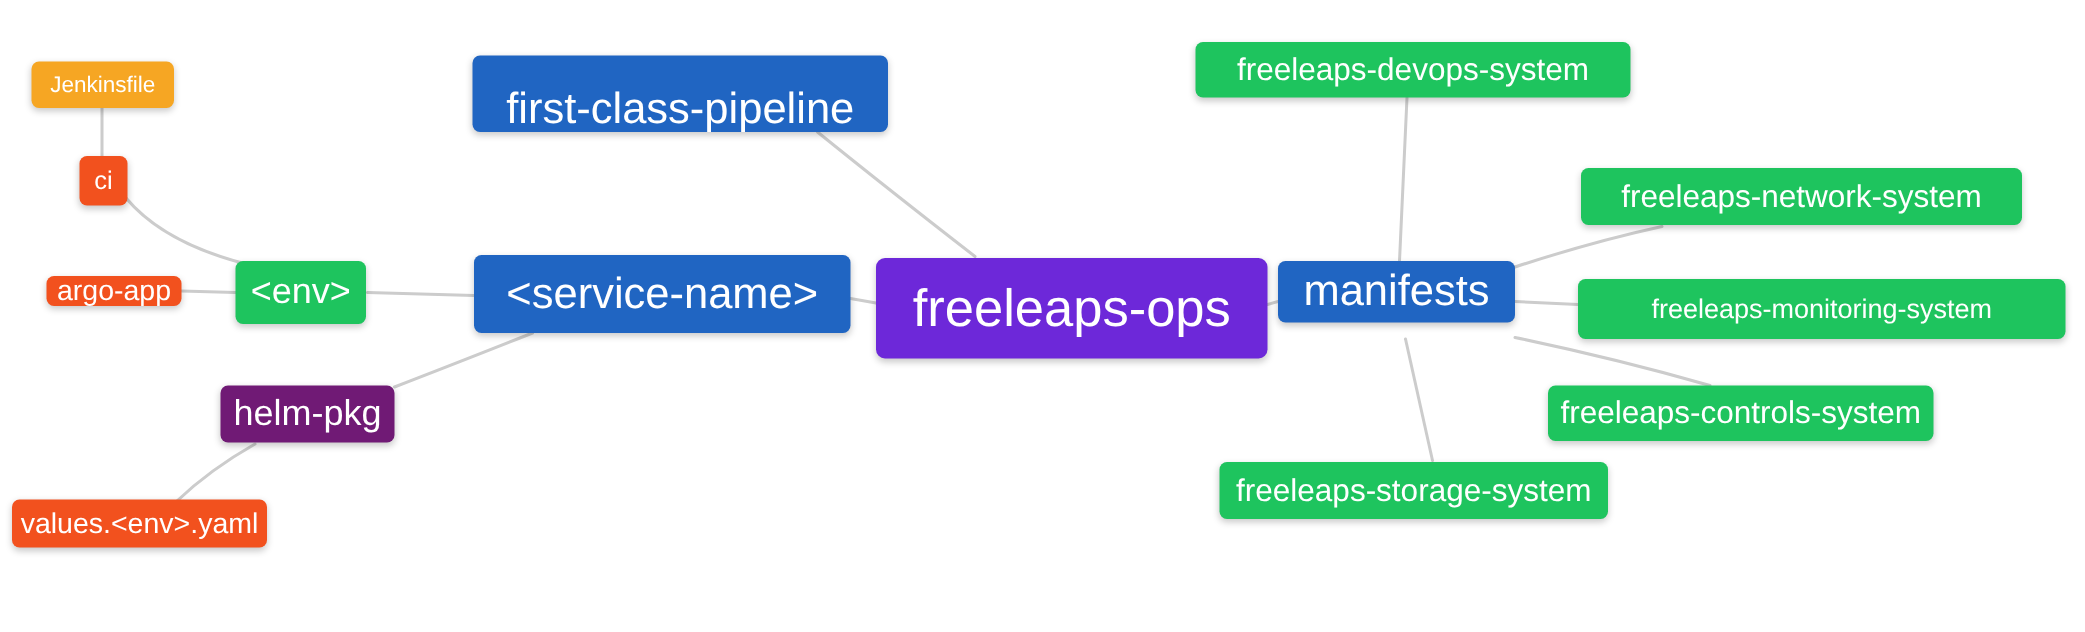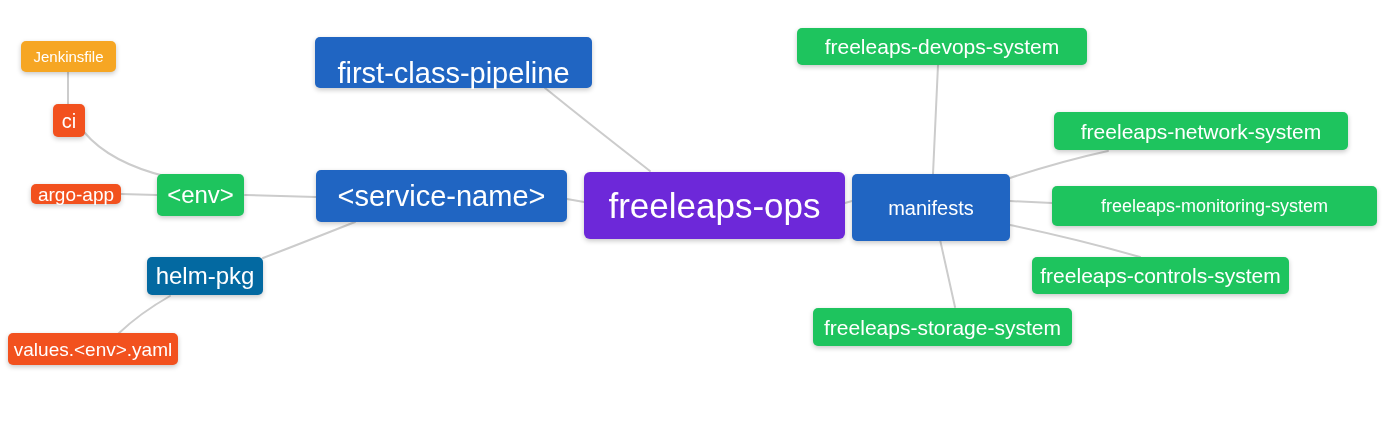--- a/index.html
+++ b/index.html
@@ -61,53 +61,53 @@
     <path d="M1010,178 Q1062,161 1108,151"></path>
     <path d="M1010,201 L1052,203"></path>
     <path d="M1010,225 Q1077,239 1140,257"></path>
     <path d="M937,226 L955,307"></path>
   </svg>
 
   <div class="node" style="left: 21px; top: 27px; width: 95px; height: 31px; font-size: 15px; background: rgb(246, 166, 35); margin-top: 14px;">
     <span>Jenkinsfile</span>
   </div>
 
-  <div class="node" style="left: 53px; top: 104px; width: 32px; height: 33px; font-size: 20px; background: rgb(242, 81, 30);">
+  <div class="node" style="left: 53px; top: 104px; width: 32px; height: 33px; font-size: 17px; background: rgb(242, 81, 30);">
     <span>ci</span>
   </div>
 
   <div class="node" style="left: 31px; top: 184px; width: 90px; height: 20px; font-size: 19px; background: rgb(242, 81, 30);">
     <span>argo-app</span>
   </div>
 
   <div class="node" style="left: 157px; top: 174px; width: 87px; height: 42px; font-size: 24px; background: rgb(30, 196, 94);">
     <span>&lt;env&gt;</span>
   </div>
 
-  <div class="node" style="left: 147px; top: 257px; width: 116px; height: 38px; font-size: 24px; background: #0369a1;">
+  <div class="node" style="left: 147px; top: 257px; width: 116px; height: 38px; font-size: 24px; background: #701a75;">
     <span>helm-pkg</span>
   </div>
 
   <div class="node" style="left: 8px; top: 333px; width: 170px; height: 32px; font-size: 19px; background: rgb(242, 81, 30);">
     <span>values.&lt;env&gt;.yaml</span>
   </div>
 
   <div class="node" style="left: 315px; top: 37px; width: 277px; height: 51px; font-size: 29px; background: rgb(32, 101, 194); align-items: flex-end;">
     <span>first-class-pipeline</span>
   </div>
 
   <div class="node" style="left: 316px; top: 170px; width: 251px; height: 52px; font-size: 29px; background: rgb(32, 101, 194);">
     <span>&lt;service-name&gt;</span>
   </div>
 
   <div class="node" style="left: 584px; top: 172px; width: 261px; height: 67px; font-size: 35px; border-radius: 6px; background: #6d28d9;">
     <span>freeleaps-ops</span>
   </div>
 
-  <div class="node" style="left: 852px; top: 174px; width: 158px; height: 67px; font-size: 20px; background: rgb(32, 101, 194);">
+  <div class="node" style="left: 852px; top: 174px; width: 158px; height: 41px; font-size: 29px; background: rgb(32, 101, 194);">
     <span>manifests</span>
   </div>
 
   <div class="node" style="left: 797px; top: 28px; width: 290px; height: 37px; font-size: 21px; background: rgb(30, 196, 94);">
     <span>freeleaps-devops-system</span>
   </div>
 
   <div class="node" style="left: 1054px; top: 112px; width: 294px; height: 38px; font-size: 21px; background: rgb(30, 196, 94);">
     <span>freeleaps-network-system</span>
   </div>

